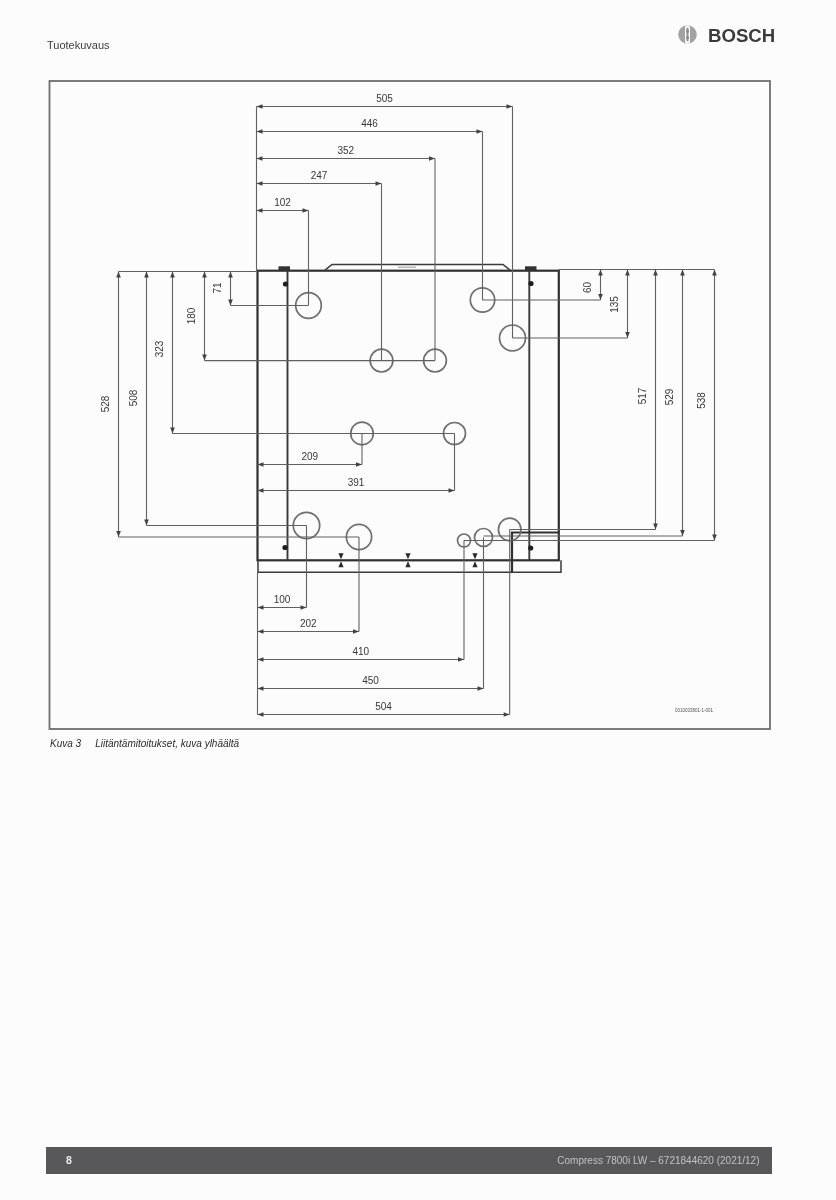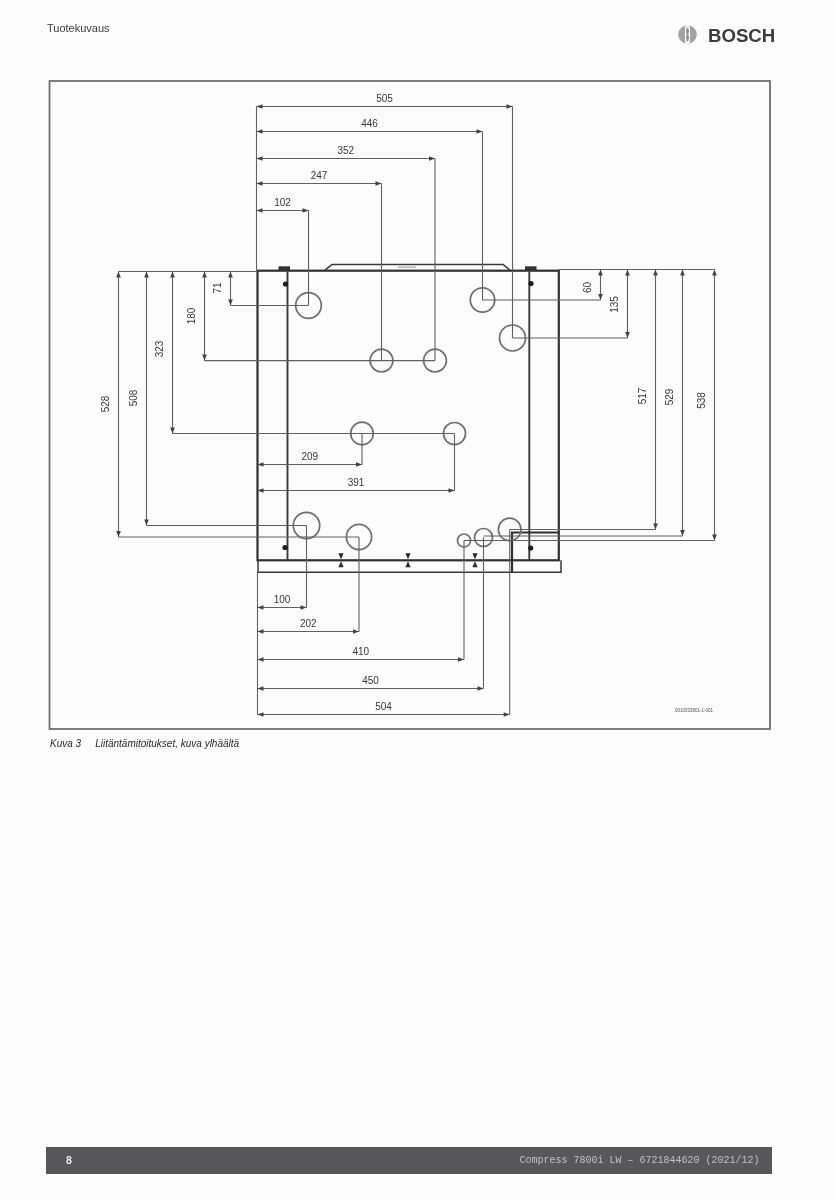--- a/index.html
+++ b/index.html
@@ -1,25 +1,25 @@
 <!DOCTYPE html>
 <html><head>
 <meta charset="utf-8">
 <style>
   html,body { margin:0; padding:0; }
   body { width:836px; height:1200px; background:#fcfcfc; position:relative;
          font-family:"Liberation Sans", sans-serif; overflow:hidden; }
   .blur { filter: blur(0.75px); }
-  #hdr { position:absolute; left:47px; top:22px; font-size:11px; color:#3d3d3d; }
+  #hdr { position:absolute; left:47px; top:39px; font-size:11px; color:#3d3d3d; }
   #logo { position:absolute; left:677px; top:24px; }
   #caption { position:absolute; left:50px; top:738px; font-size:10px; font-style:italic; color:#2a2a2a; }
   #caption b { font-weight:normal; margin-right:14px; }
   #footer { position:absolute; left:46px; top:1147px; width:725.5px; height:27px; background:#58585a; }
   #footer .pg { position:absolute; left:20px; top:7px; font-size:10.5px; font-weight:bold; color:#ededed; }
-  #footer .doc { position:absolute; right:12px; top:8px; font-size:10px; color:#c2c2c2;font-family:Liberation Mono, monospace; }
+  #footer .doc { position:absolute; right:12px; top:8px; font-size:10px; color:#c2c2c2; }
 </style>
 </head>
 <body>
 <div id="hdr" class="blur">Tuotekuvaus</div>
 <div id="logo" class="blur">
   <svg width="110" height="24" viewBox="0 0 110 24">
     <circle cx="10.5" cy="10.5" r="9.3" fill="#a2a2a2"></circle>
     <rect x="8" y="1.2" width="5" height="18.6" rx="2.5" fill="#fbfbfb"></rect>
     <rect x="9.5" y="3.8" width="2" height="13.4" fill="#8e8e8e"></rect>
     <rect x="9" y="6.1" width="3" height="2.4" fill="#8e8e8e"></rect>

